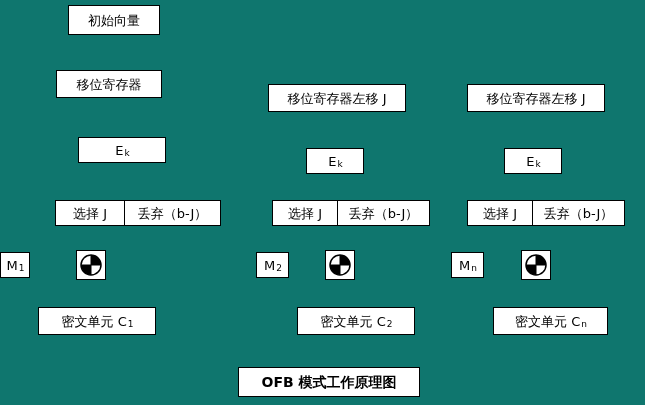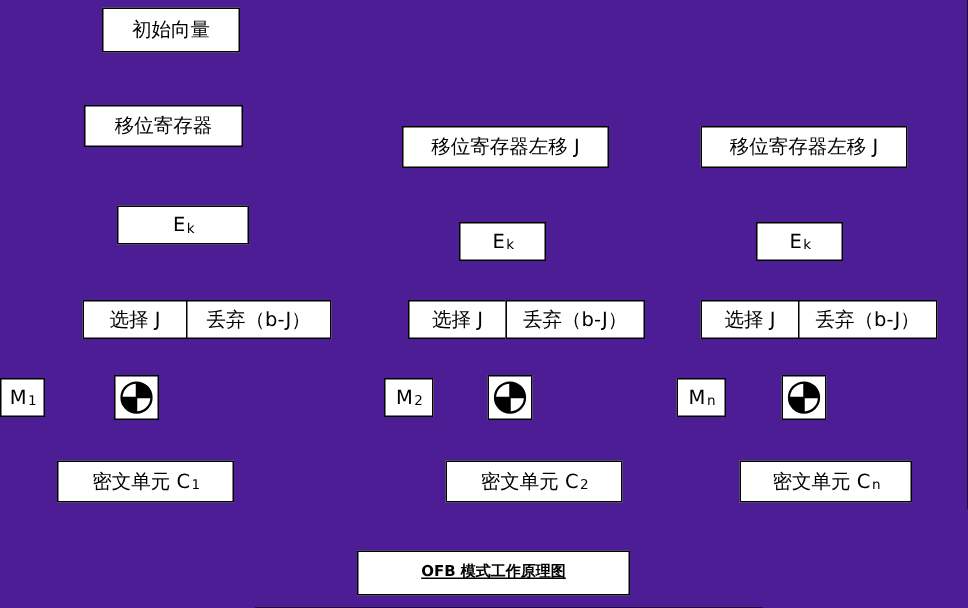--- a/index.html
+++ b/index.html
@@ -5,21 +5,21 @@
   * { margin: 0; padding: 0; box-sizing: border-box; }
   html, body { background: #000; }
   body {
     font-family: "DejaVu Sans", "Liberation Sans", sans-serif;
     color: #000;
   }
   .canvas {
     position: relative;
     width: 645px;
     height: 405px;
-    background: #4c1d95;
+    background: #0f766e;
     overflow: hidden;
   }
   .box {
     position: absolute;
     background: #ffffff;
     border: 1px solid #000;
     color: #000;
     display: flex;
     align-items: center;
     justify-content: center;
@@ -29,22 +29,21 @@
   }
   .box sub {
     font-size: 9px;
     line-height: 1;
     position: relative;
     top: 3px;
     left: 1px;
   }
   .title-box {
     font-weight: bold;
-    font-size: 10px;
-    text-decoration: underline;
+    font-size: 14px;
   }
   .xor-box {
     padding: 0;
   }
 </style>
 </head>
 <body>
 
 <div class="canvas">
 

